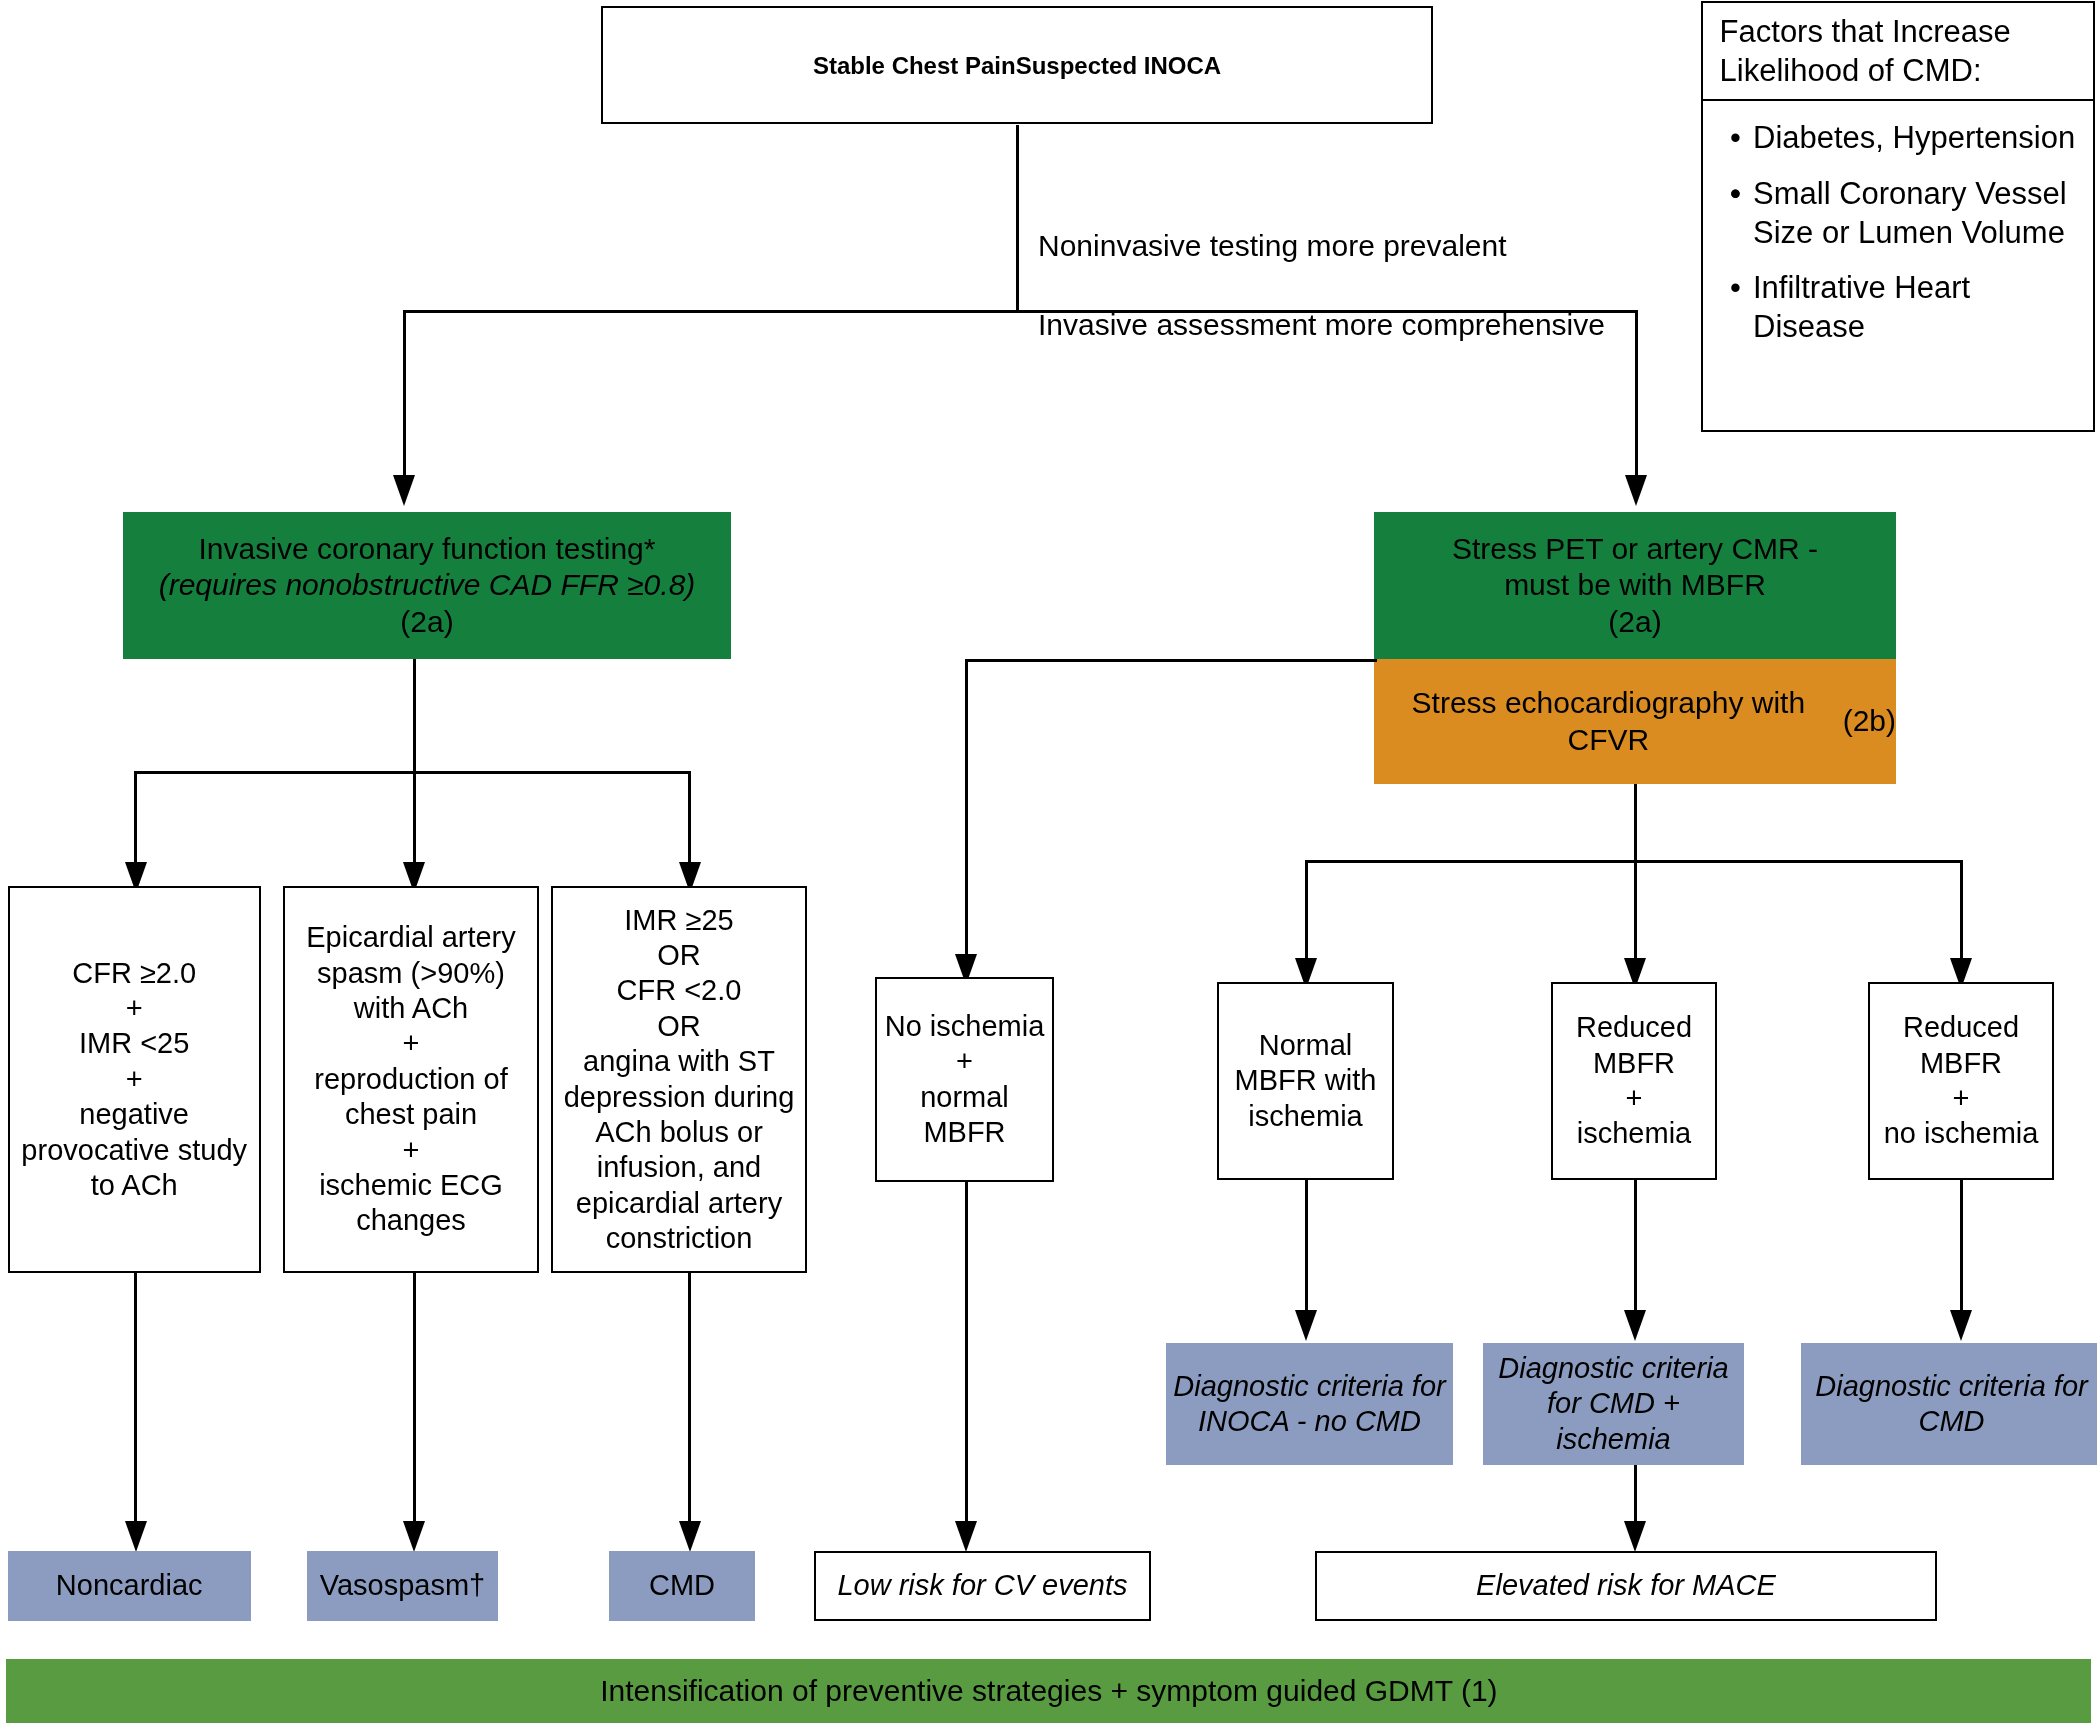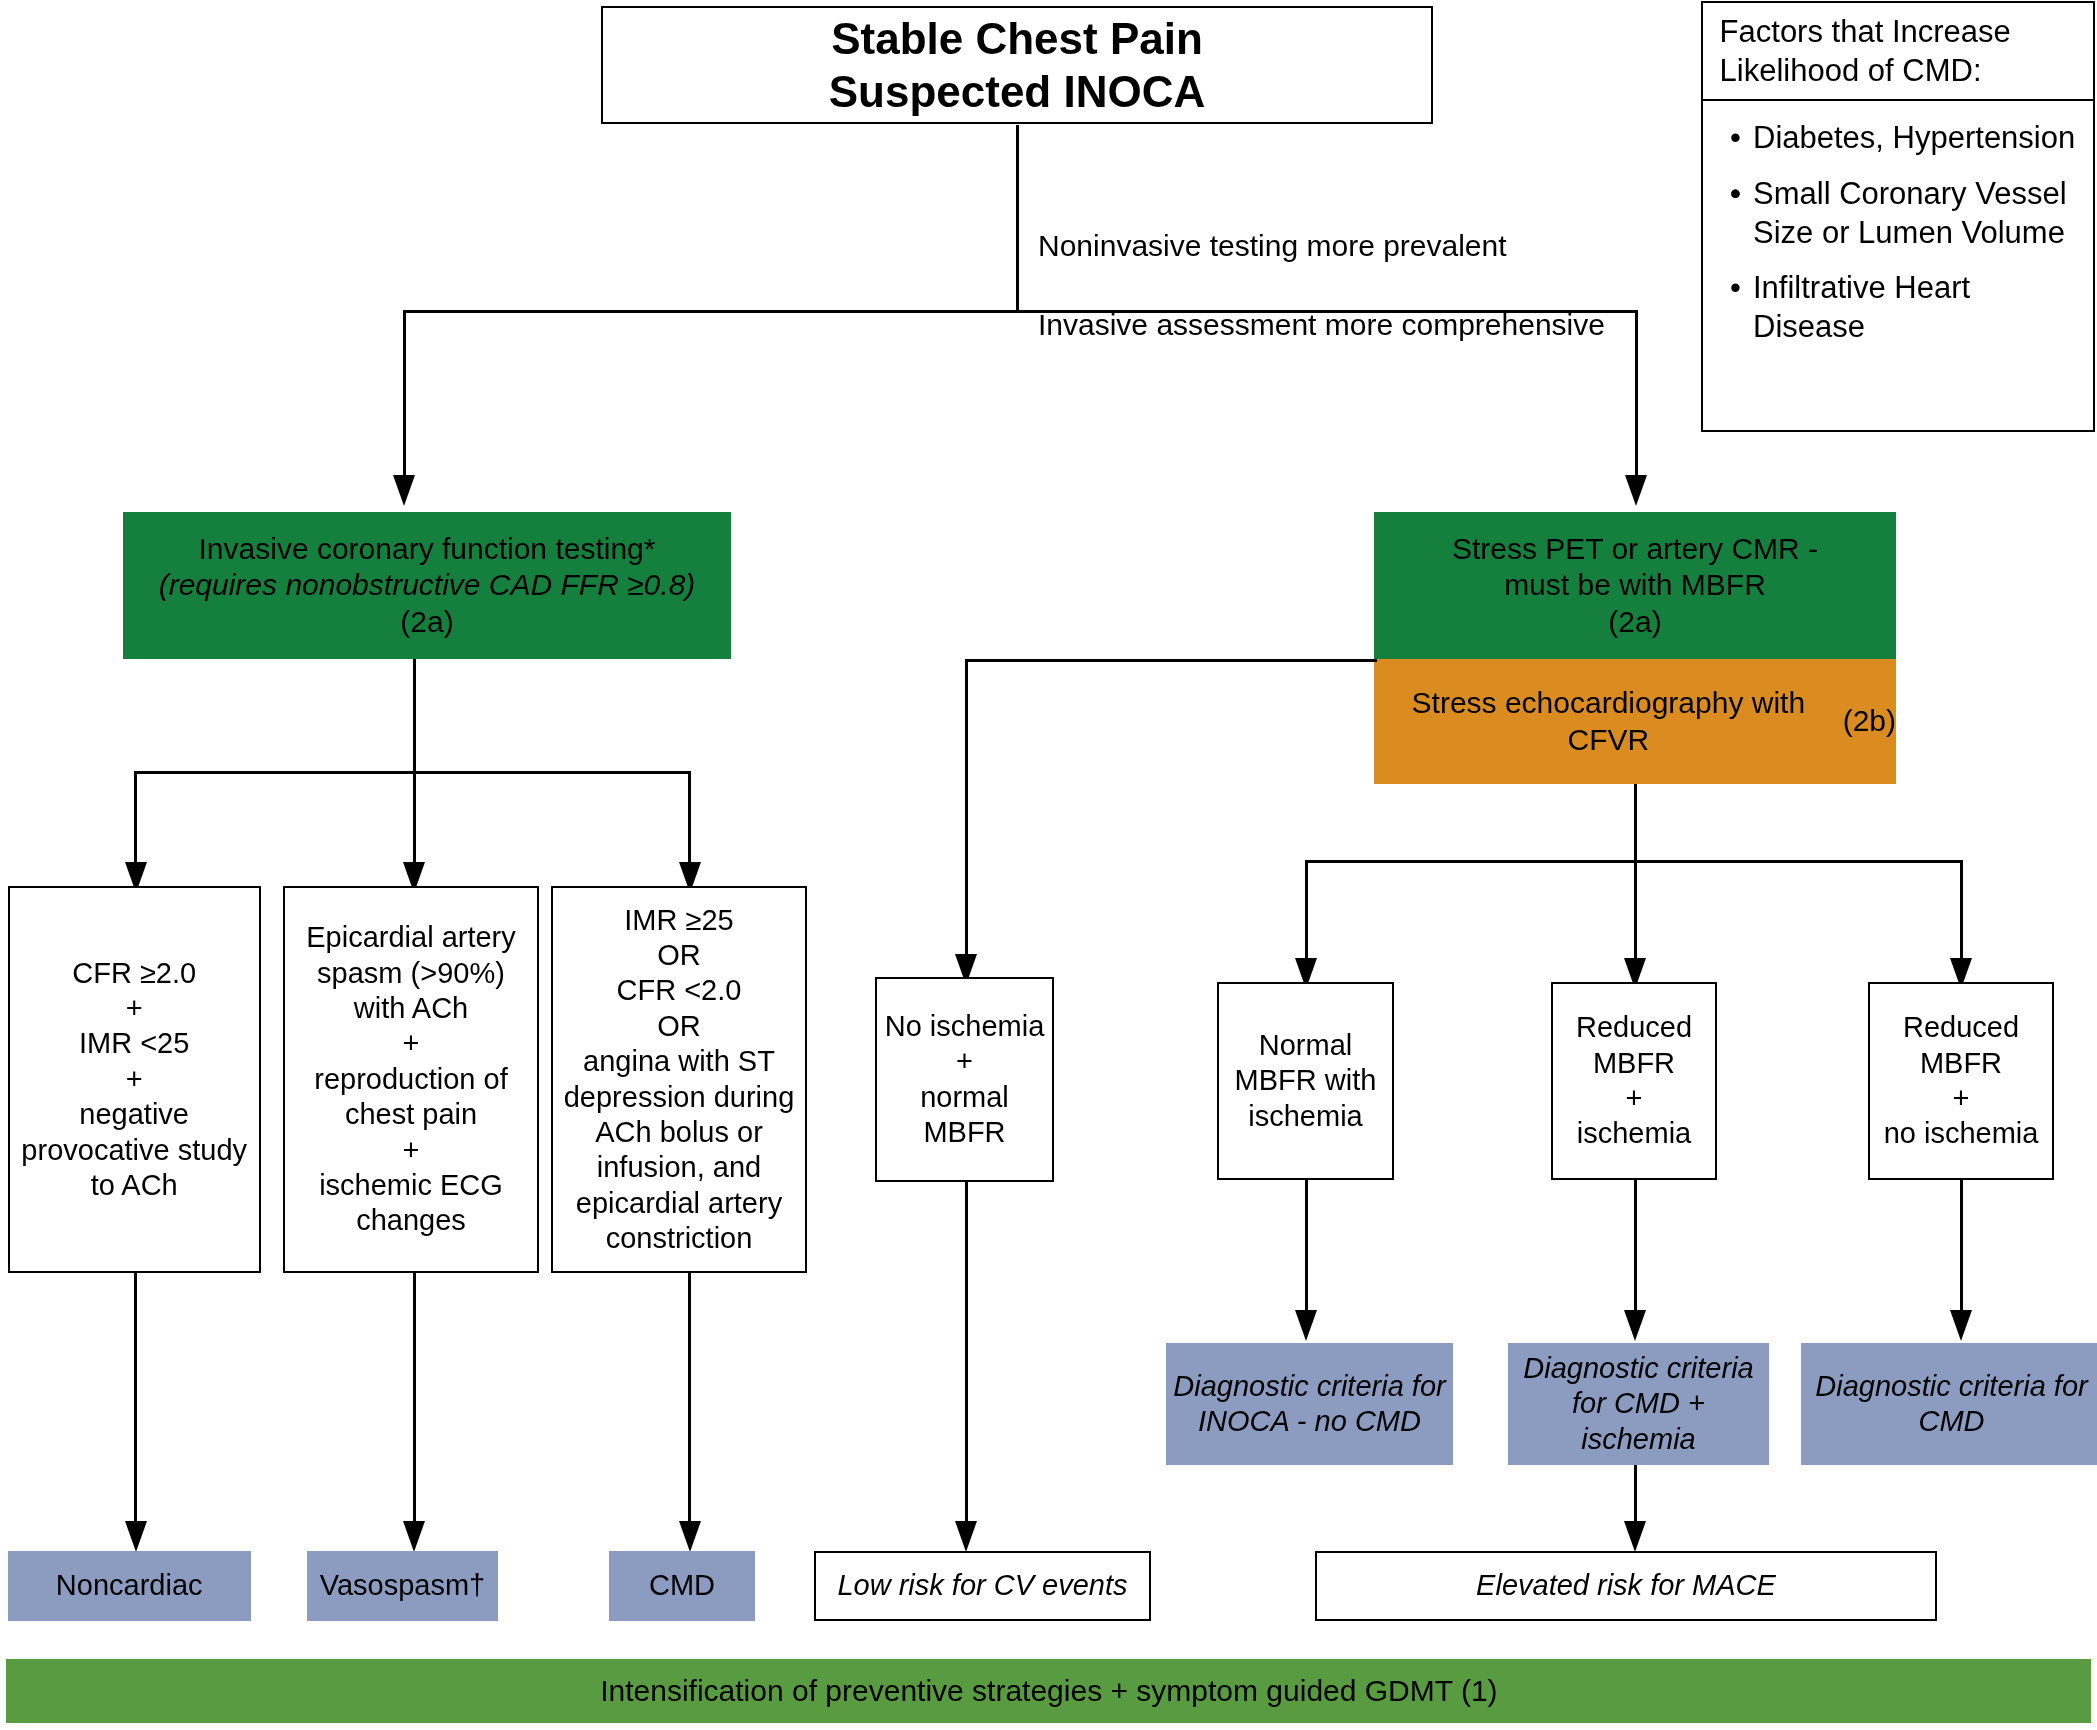--- a/index.html
+++ b/index.html
@@ -94,21 +94,21 @@
     position: absolute;
     left: -23px;
     top: 0;
   }
 </style>
 </head>
 <body>
 
 <div id="root">
 
-  <div class="box outline" style="left:601px; top:6.4px; width:832px; height:118px; flex-direction:column; font-size:44px;">
+  <div class="box outline" style="left:601px; top:6.4px; width:832px; height:118px; flex-direction:row; font-size:24px;">
     <div class="bold">Stable Chest Pain</div>
     <div class="bold">Suspected INOCA</div>
   </div>
 
   <div class="vline" style="left:1016px; top:125px; height:186px;"></div>
 
   <div class="hline" style="left:403px; top:310px; width:1235px;"></div>
 
   <div class="vline" style="left:403px; top:310px; height:173px;"></div>
   <div class="arrowhead" style="left:393px; top:475px;"></div>
@@ -217,21 +217,21 @@
   <div class="arrowhead" style="left:1295px; top:1310px;"></div>
 
   <div class="vline" style="left:1634px; top:1180px; height:138px;"></div>
   <div class="arrowhead" style="left:1624px; top:1310px;"></div>
 
   <div class="vline" style="left:1960px; top:1180px; height:138px;"></div>
   <div class="arrowhead" style="left:1950px; top:1310px;"></div>
 
   <div class="box fillblue italic" style="left:1166px; top:1343px; width:287px; height:122px; font-size:29px; padding:0 6.4px;">Diagnostic criteria for INOCA - no CMD</div>
 
-  <div class="box fillblue italic" style="left:1483px; top:1343px; width:261px; height:122px; font-size:29px; padding:0 6.4px;margin-left:25px;">Diagnostic criteria for CMD + ischemia</div>
+  <div class="box fillblue italic" style="left:1483px; top:1343px; width:261px; height:122px; font-size:29px; padding:0 6.4px;">Diagnostic criteria for CMD + ischemia</div>
 
   <div class="box fillblue italic" style="left:1801px; top:1343px; width:301px; height:122px; font-size:29px; padding:0 6.4px;">Diagnostic criteria for CMD</div>
 
   <div class="vline" style="left:134px; top:1273px; height:256px;"></div>
   <div class="arrowhead" style="left:125px; top:1521px;"></div>
 
   <div class="vline" style="left:413px; top:1273px; height:256px;"></div>
   <div class="arrowhead" style="left:403px; top:1521px;"></div>
 
   <div class="vline" style="left:688px; top:1273px; height:256px;"></div>

